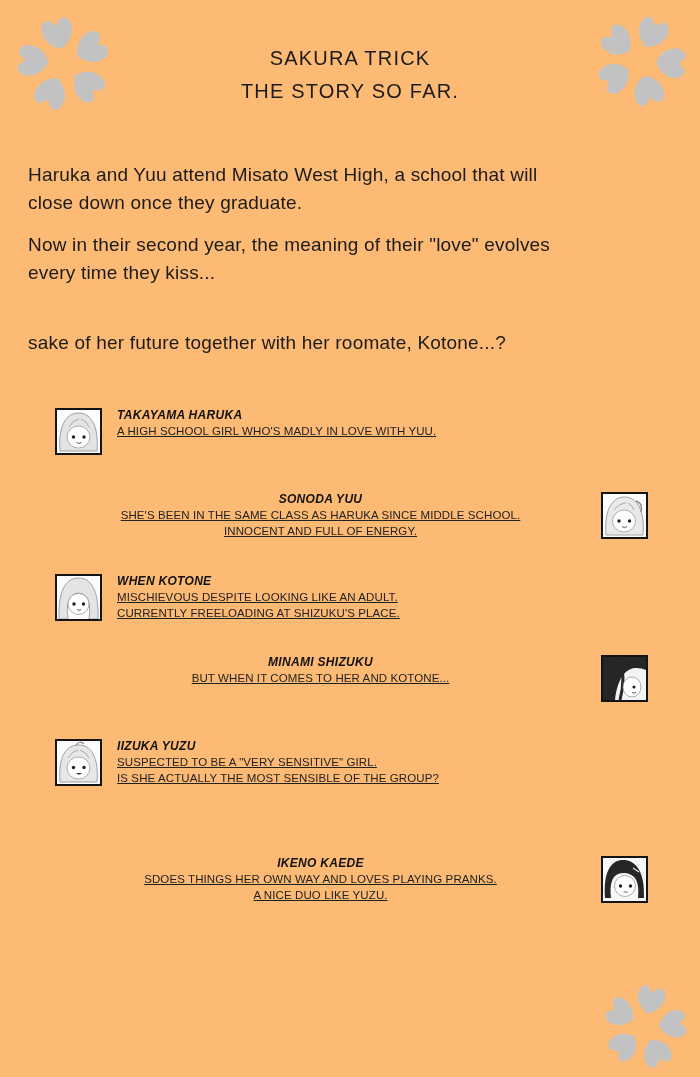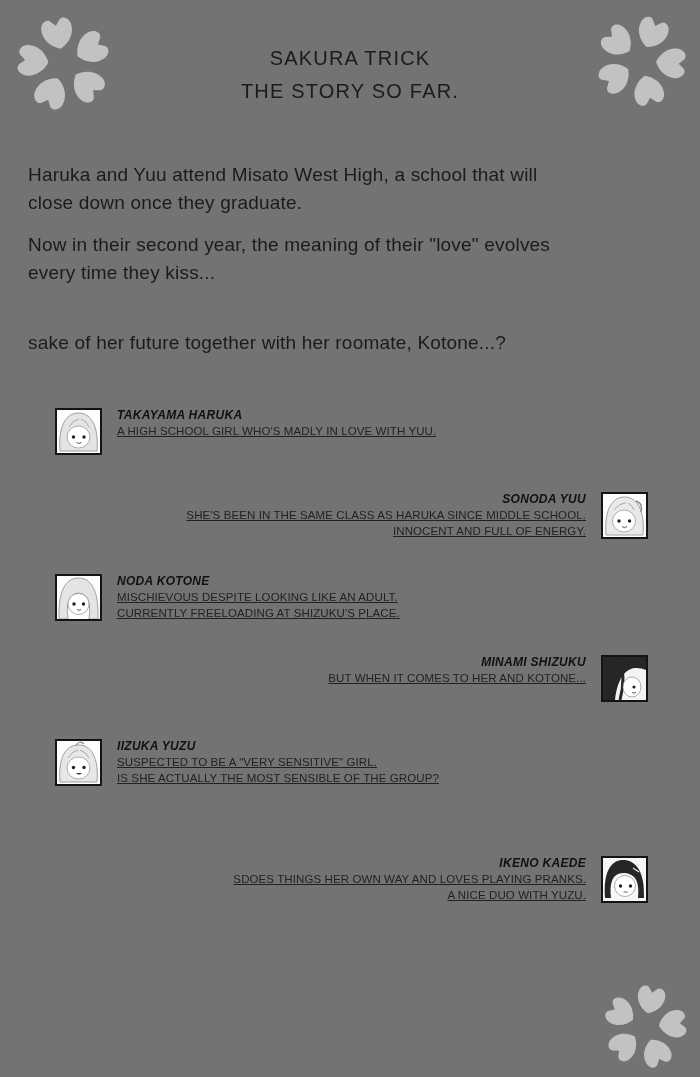--- a/index.html
+++ b/index.html
@@ -1,21 +1,21 @@
 <!DOCTYPE html>
 <html><head>
 <meta charset="utf-8">
 <style>
   html,body{margin:0;padding:0;background:#ffffff;}
   body{
     width:700px;height:1077px;
     font-family:"Liberation Sans","DejaVu Sans",sans-serif;
     color:#161616;
   }
-  .page{position:relative;width:700px;height:1077px;overflow:hidden;background:#737373;}
+  .page{position:relative;width:700px;height:1077px;overflow:hidden;background:#fdba74;}
 
   
   .flower{position:absolute;fill:#c2c2c2;}
   .flower.tl{left:8px;top:8px;width:112px;height:112px;}
   .flower.tr{left:587px;top:7px;width:108px;height:108px;}
   .flower.br{left:595px;top:977px;width:100px;height:100px;}
 
   
   .header{
     position:absolute;top:42px;left:0;width:700px;
@@ -40,21 +40,21 @@
     flex:none;width:43px;height:43px;border:2px solid #141414;
     background:#fdfdfd;overflow:hidden;
   }
   .portrait svg{display:block;width:100%;height:100%;}
   .char-text{flex:1;padding-top:0px;}
   .char-name{
     font-size:12px;font-weight:bold;font-style:italic;
     line-height:15px;letter-spacing:.3px;color:#111;
   }
   .char-line{font-size:11.5px;line-height:16px;letter-spacing:.1px;color:#222;text-decoration:underline;}
-  .char-row.right .char-text{text-align:right;}
+  .char-row.right .char-text{text-align:center;}
 </style>
 </head>
 <body>
 
 <div class="page">
 
   <svg width="0" height="0" style="position:absolute" aria-hidden="true">
     <defs>
       <g id="sakura">
         <path id="petal" d="M50 36 C42 33 35 25 36.5 15.5 C37.5 10.5 42 7.5 45.5 10 L50 15 L54.5 10 C58 7.5 62.5 10.5 63.5 15.5 C65 25 58 33 50 36 Z"></path>
@@ -136,21 +136,21 @@
     <div class="portrait">
       <svg viewBox="0 0 43 43">
         <path d="M2 43 C1 14 9 2 21.5 2 C34 2 42 14 41 43 L32 43 C34 28 32 18 21.5 17 C11 18 9 28 11 43 Z" fill="#e4e4e4" stroke="#8b8b8b" stroke-width="0.8"></path>
         <ellipse cx="21.5" cy="28" rx="10.5" ry="10.5" fill="#ffffff" stroke="#9a9a9a" stroke-width="0.8"></ellipse>
         <circle cx="17" cy="28" r="1.7" fill="#222"></circle>
         <circle cx="26.5" cy="28" r="1.7" fill="#222"></circle>
         <path d="M20 33.5 q2 1.6 4 0" fill="none" stroke="#333" stroke-width="0.8"></path>
       </svg>
     </div>
     <div class="char-text">
-      <div class="char-name">NODA KOTONE</div>
+      <div class="char-name">WHEN KOTONE</div>
       <div class="char-line">MISCHIEVOUS DESPITE LOOKING LIKE AN ADULT.</div>
       <div class="char-line">CURRENTLY FREELOADING AT SHIZUKU'S PLACE.</div>
     </div>
   </div>
 
   <div class="char-row right" style="top:655px">
     <div class="char-text">
       <div class="char-name">MINAMI SHIZUKU</div>
       <div class="char-line">BUT WHEN IT COMES TO HER AND KOTONE...</div>
     </div>
@@ -182,21 +182,21 @@
       <div class="char-name">IIZUKA YUZU</div>
       <div class="char-line">SUSPECTED TO BE A "VERY SENSITIVE" GIRL.</div>
       <div class="char-line">IS SHE ACTUALLY THE MOST SENSIBLE OF THE GROUP?</div>
     </div>
   </div>
 
   <div class="char-row right" style="top:856px">
     <div class="char-text">
       <div class="char-name">IKENO KAEDE</div>
       <div class="char-line">SDOES THINGS HER OWN WAY AND LOVES PLAYING PRANKS.</div>
-      <div class="char-line">A NICE DUO WITH YUZU.</div>
+      <div class="char-line">A NICE DUO LIKE YUZU.</div>
     </div>
     <div class="portrait">
       <svg viewBox="0 0 43 43">
         <rect width="43" height="43" fill="#f7f7f7"></rect>
         <path d="M2 40 C0 12 9 2 20 2 C32 2 42 12 41 40 L35 40 C37 22 31 15 20 15 C10 15 6 24 8 40 Z" fill="#262626"></path>
         <ellipse cx="22" cy="28" rx="10.5" ry="10.5" fill="#ffffff" stroke="#9a9a9a" stroke-width="0.8"></ellipse>
         <circle cx="17.5" cy="28" r="1.7" fill="#222"></circle>
         <circle cx="27.5" cy="28" r="1.7" fill="#222"></circle>
         <path d="M30 10 l6 4" stroke="#f0f0f0" stroke-width="1.2"></path>
         <path d="M20.5 34 h4" fill="none" stroke="#333" stroke-width="0.8"></path>

